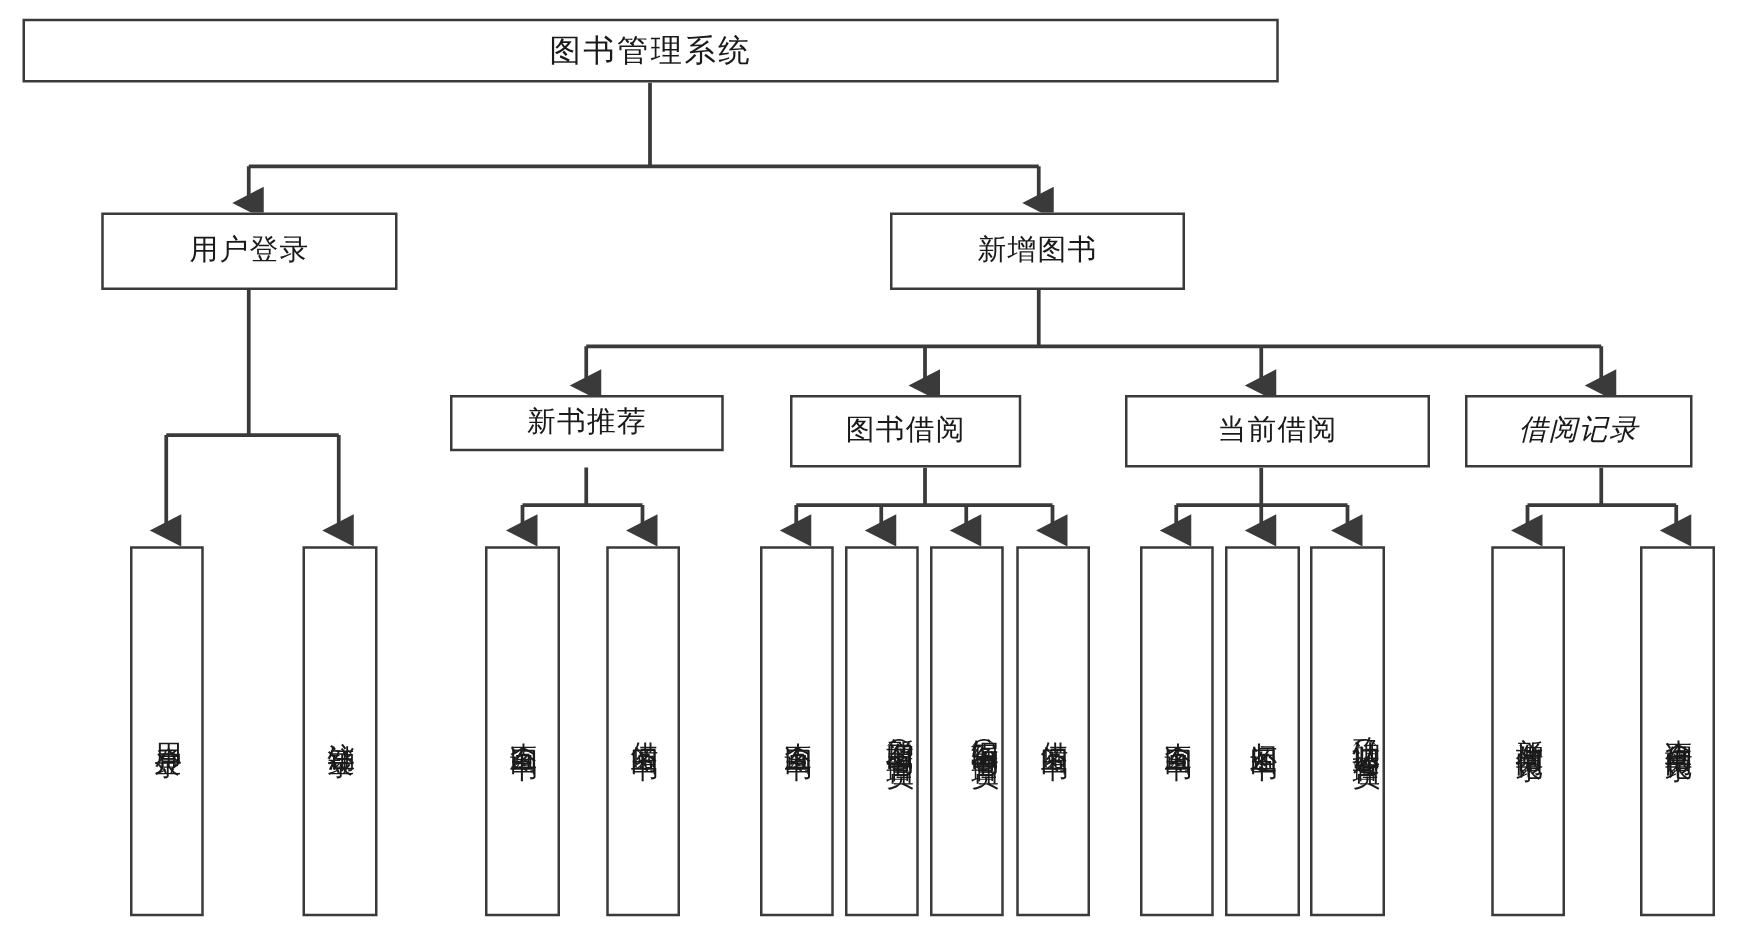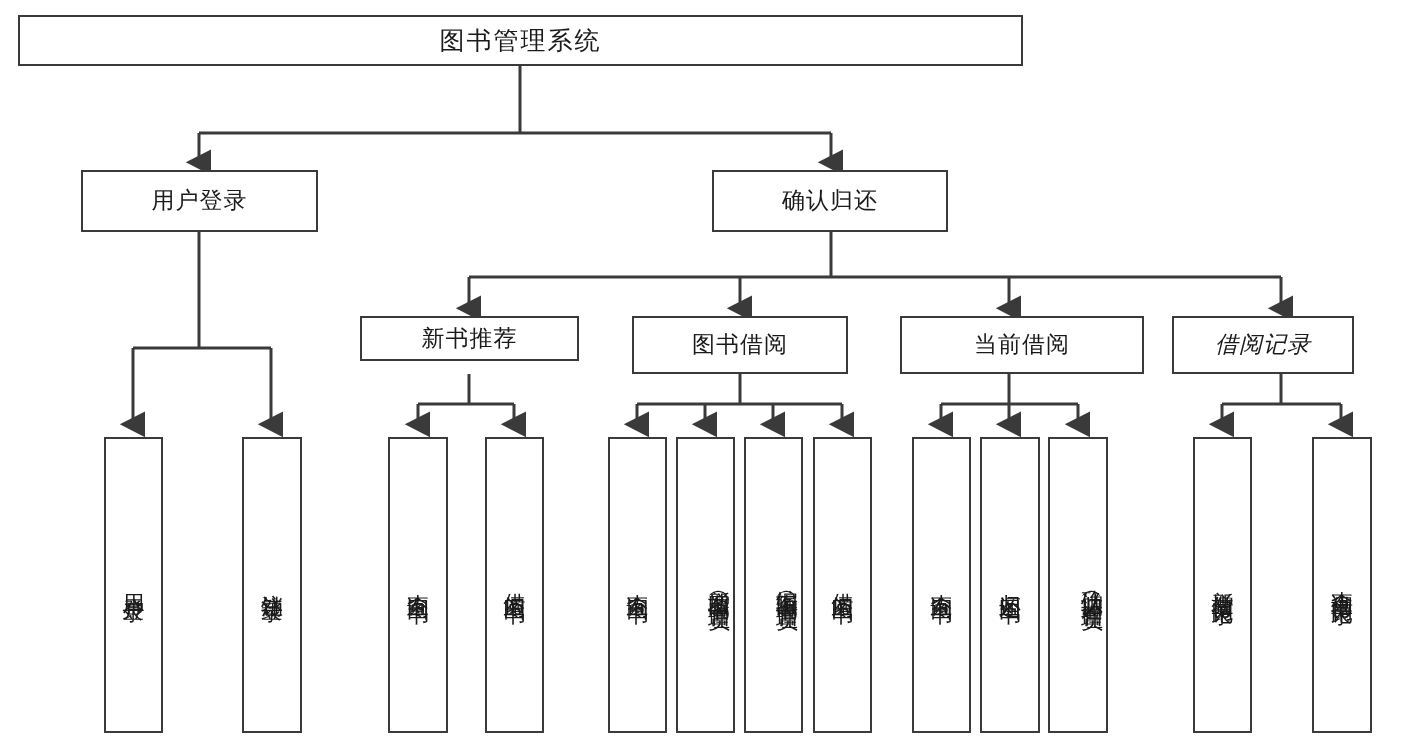--- a/index.html
+++ b/index.html
@@ -130,28 +130,28 @@
 
   <div class="node node-h node-title" style="left:18px; top:15px; width:1005px; height:51px;">
     <span>图书管理系统</span>
   </div>
 
   <div class="node node-h" style="left:81px; top:170px; width:237px; height:62px;">
     <span>用户登录</span>
   </div>
 
   <div class="node node-h" style="left:712px; top:170px; width:236px; height:62px;">
-    <span>确认归还</span>
+    <span>新增图书</span>
   </div>
 
   <div class="node node-h" style="left:360px; top:316px; width:219px; height:45px;">
     <span>新书推荐</span>
   </div>
 
-  <div class="node node-h" style="left:632px; top:316px; width:216px; height:58px;">
+  <div class="node node-h" style="left:632px; top:316px; width:185px; height:58px;">
     <span>图书借阅</span>
   </div>
 
   <div class="node node-h" style="left:900px; top:316px; width:244px; height:58px;">
     <span>当前借阅</span>
   </div>
 
   <div class="node node-h" style="left:1172px; top:316px; width:182px; height:58px;font-style:italic;">
     <span>借阅记录</span>
   </div>

